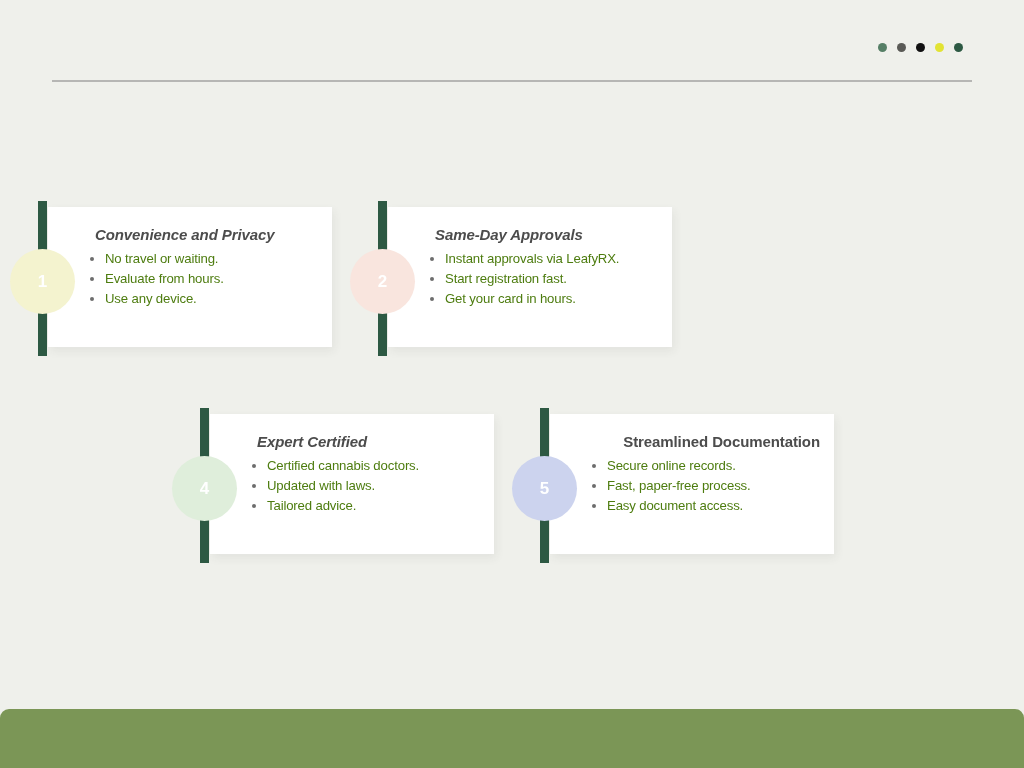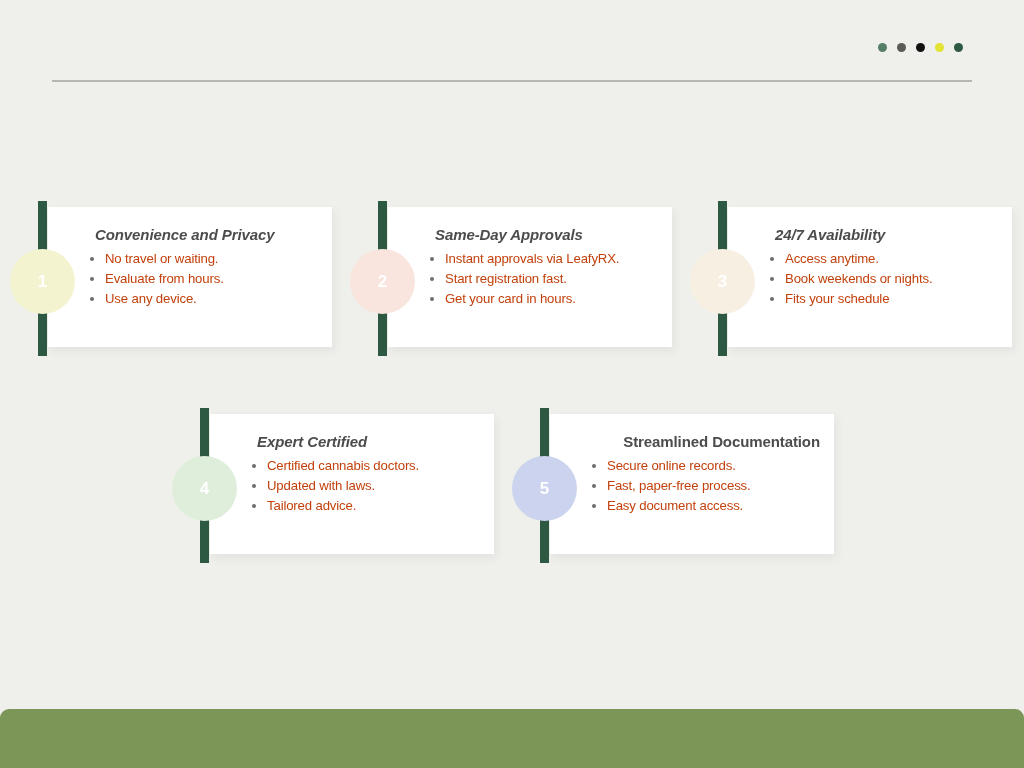--- a/index.html
+++ b/index.html
@@ -116,21 +116,21 @@
     line-height: 1.3;
   }
   .card ul {
     margin: 4px 0 0 0;
     padding-left: 38px;
     list-style: none;
   }
   .card li {
     position: relative;
     font-size: 13.2px;
-    color: #c2410c;
+    color: #4d7c0f;
     line-height: 1.52;
     letter-spacing: -0.15px;
     padding-left: 0;
   }
   .card li::before {
     content: "";
     position: absolute;
     left: -15px;
     top: 8px;
     width: 4px;
@@ -191,33 +191,20 @@
       <ul>
         <li>Instant approvals via LeafyRX.</li>
         <li>Start registration fast.</li>
         <li>Get your card in hours.</li>
       </ul>
     </div>
     <div class="card-spacer"></div>
     <div class="badge" style="--halo: #f9e5de;">2</div>
   </div>
 
-  <div class="card-wrap">
-    <div class="accent"></div>
-    <div class="card">
-      <h2 class="card-title title-indent-1">24/7 Availability</h2>
-      <ul>
-        <li>Access anytime.</li>
-        <li>Book weekends or nights.</li>
-        <li>Fits your schedule</li>
-      </ul>
-    </div>
-    <div class="card-spacer"></div>
-    <div class="badge" style="--halo: #f7f0e2;">3</div>
-  </div>
 
 </div>
 
 <div class="row row-bot">
 
   <div class="card-wrap">
     <div class="accent"></div>
     <div class="card">
       <h2 class="card-title title-indent-1">Expert Certified</h2>
       <ul>

